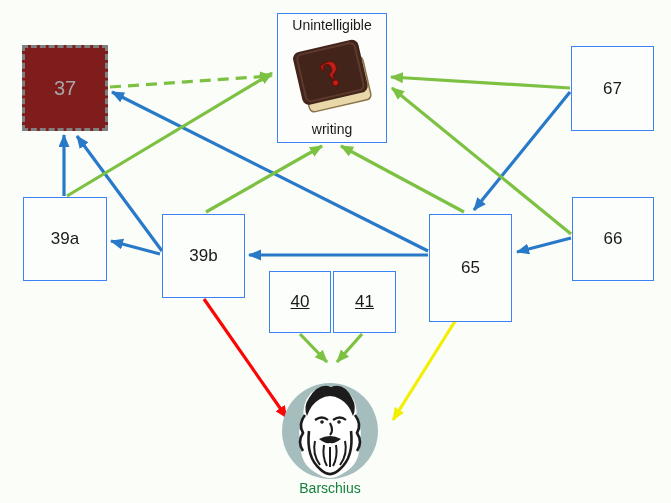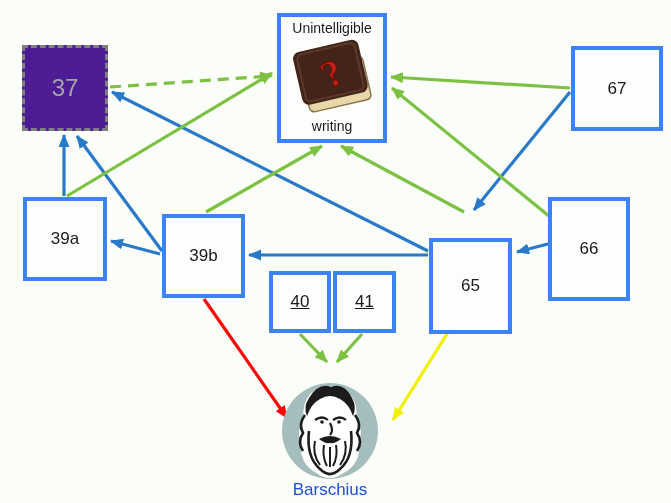--- a/index.html
+++ b/index.html
@@ -4,46 +4,46 @@
 <style>
   html,body{margin:0;padding:0;background:#fff;}
   .canvas{
     position:relative;width:671px;height:503px;overflow:hidden;
     background:#fbfdf9;
     font-family:"Liberation Sans",sans-serif;
   }
   #edge-layer{position:absolute;left:0;top:0;z-index:1;}
   .node{
     position:absolute;z-index:2;box-sizing:border-box;
-    border:4px solid #3b82f6;background:#fcfefb;
+    border:1px solid #3b82f6;background:#fcfefb;
     display:flex;align-items:center;justify-content:center;
     font-size:17px;color:#1a1a1a;
   }
   .node.ghost{
-    border:3px dashed #7f7f7f;color:#a6a6a6;font-size:24px;background:#4c1d95;text-align:right;
+    border:3px dashed #7f7f7f;color:#a6a6a6;font-size:20px;background:#7f1d1d;text-align:right;
   }
   #node-37 {left:22px; top:45px; width:86px; height:86px;}
   #node-39a{left:23px; top:197px;width:84px; height:84px;align-items:center;}
   #node-39b{left:162px;top:214px;width:83px; height:84px;text-align:right;}
-  #node-65 {left:429px;top:214px;width:83px; height:96px;margin-top:24px;}
-  #node-66 {left:548px;top:197px;width:82px; height:104px;}
-  #node-67 {left:571px;top:46px; width:92px; height:85px;}
+  #node-65 {left:429px;top:214px;width:83px; height:108px;}
+  #node-66 {left:572px;top:197px;width:82px; height:84px;}
+  #node-67 {left:571px;top:46px; width:83px; height:85px;}
   #node-40 {left:269px;top:271px;width:62px; height:62px;text-decoration:underline;}
   #node-41 {left:333px;top:271px;width:63px; height:62px;text-decoration:underline;}
   #node-book{
     left:277px;top:13px;width:110px;height:130px;
     flex-direction:column;justify-content:space-between;
     font-size:14px;background:#fdfefc;padding:4px 0 6px 0;
   }
   .book-caption{line-height:1;}
   .barschius{
     position:absolute;z-index:2;left:278px;top:368px;width:104px;height:132px;
     display:flex;flex-direction:column;align-items:center;
   }
-  .barschius-label{font-size:17px;color:#1d4ed8;margin-top:-4px;}
+  .barschius-label{font-size:14px;color:#15803d;margin-top:-4px;}
 </style>
 </head>
 <body>
 
 <div class="canvas">
 
   <svg id="edge-layer" width="671" height="503" viewBox="0 0 671 503">
     <defs id="edge-defs">
         <marker id="arrow-blue" markerUnits="userSpaceOnUse" markerWidth="15" markerHeight="13" refX="12" refY="5.5" orient="auto">
           <polygon points="0 0, 13 5.5, 0 11" fill="#2979c9"></polygon>

